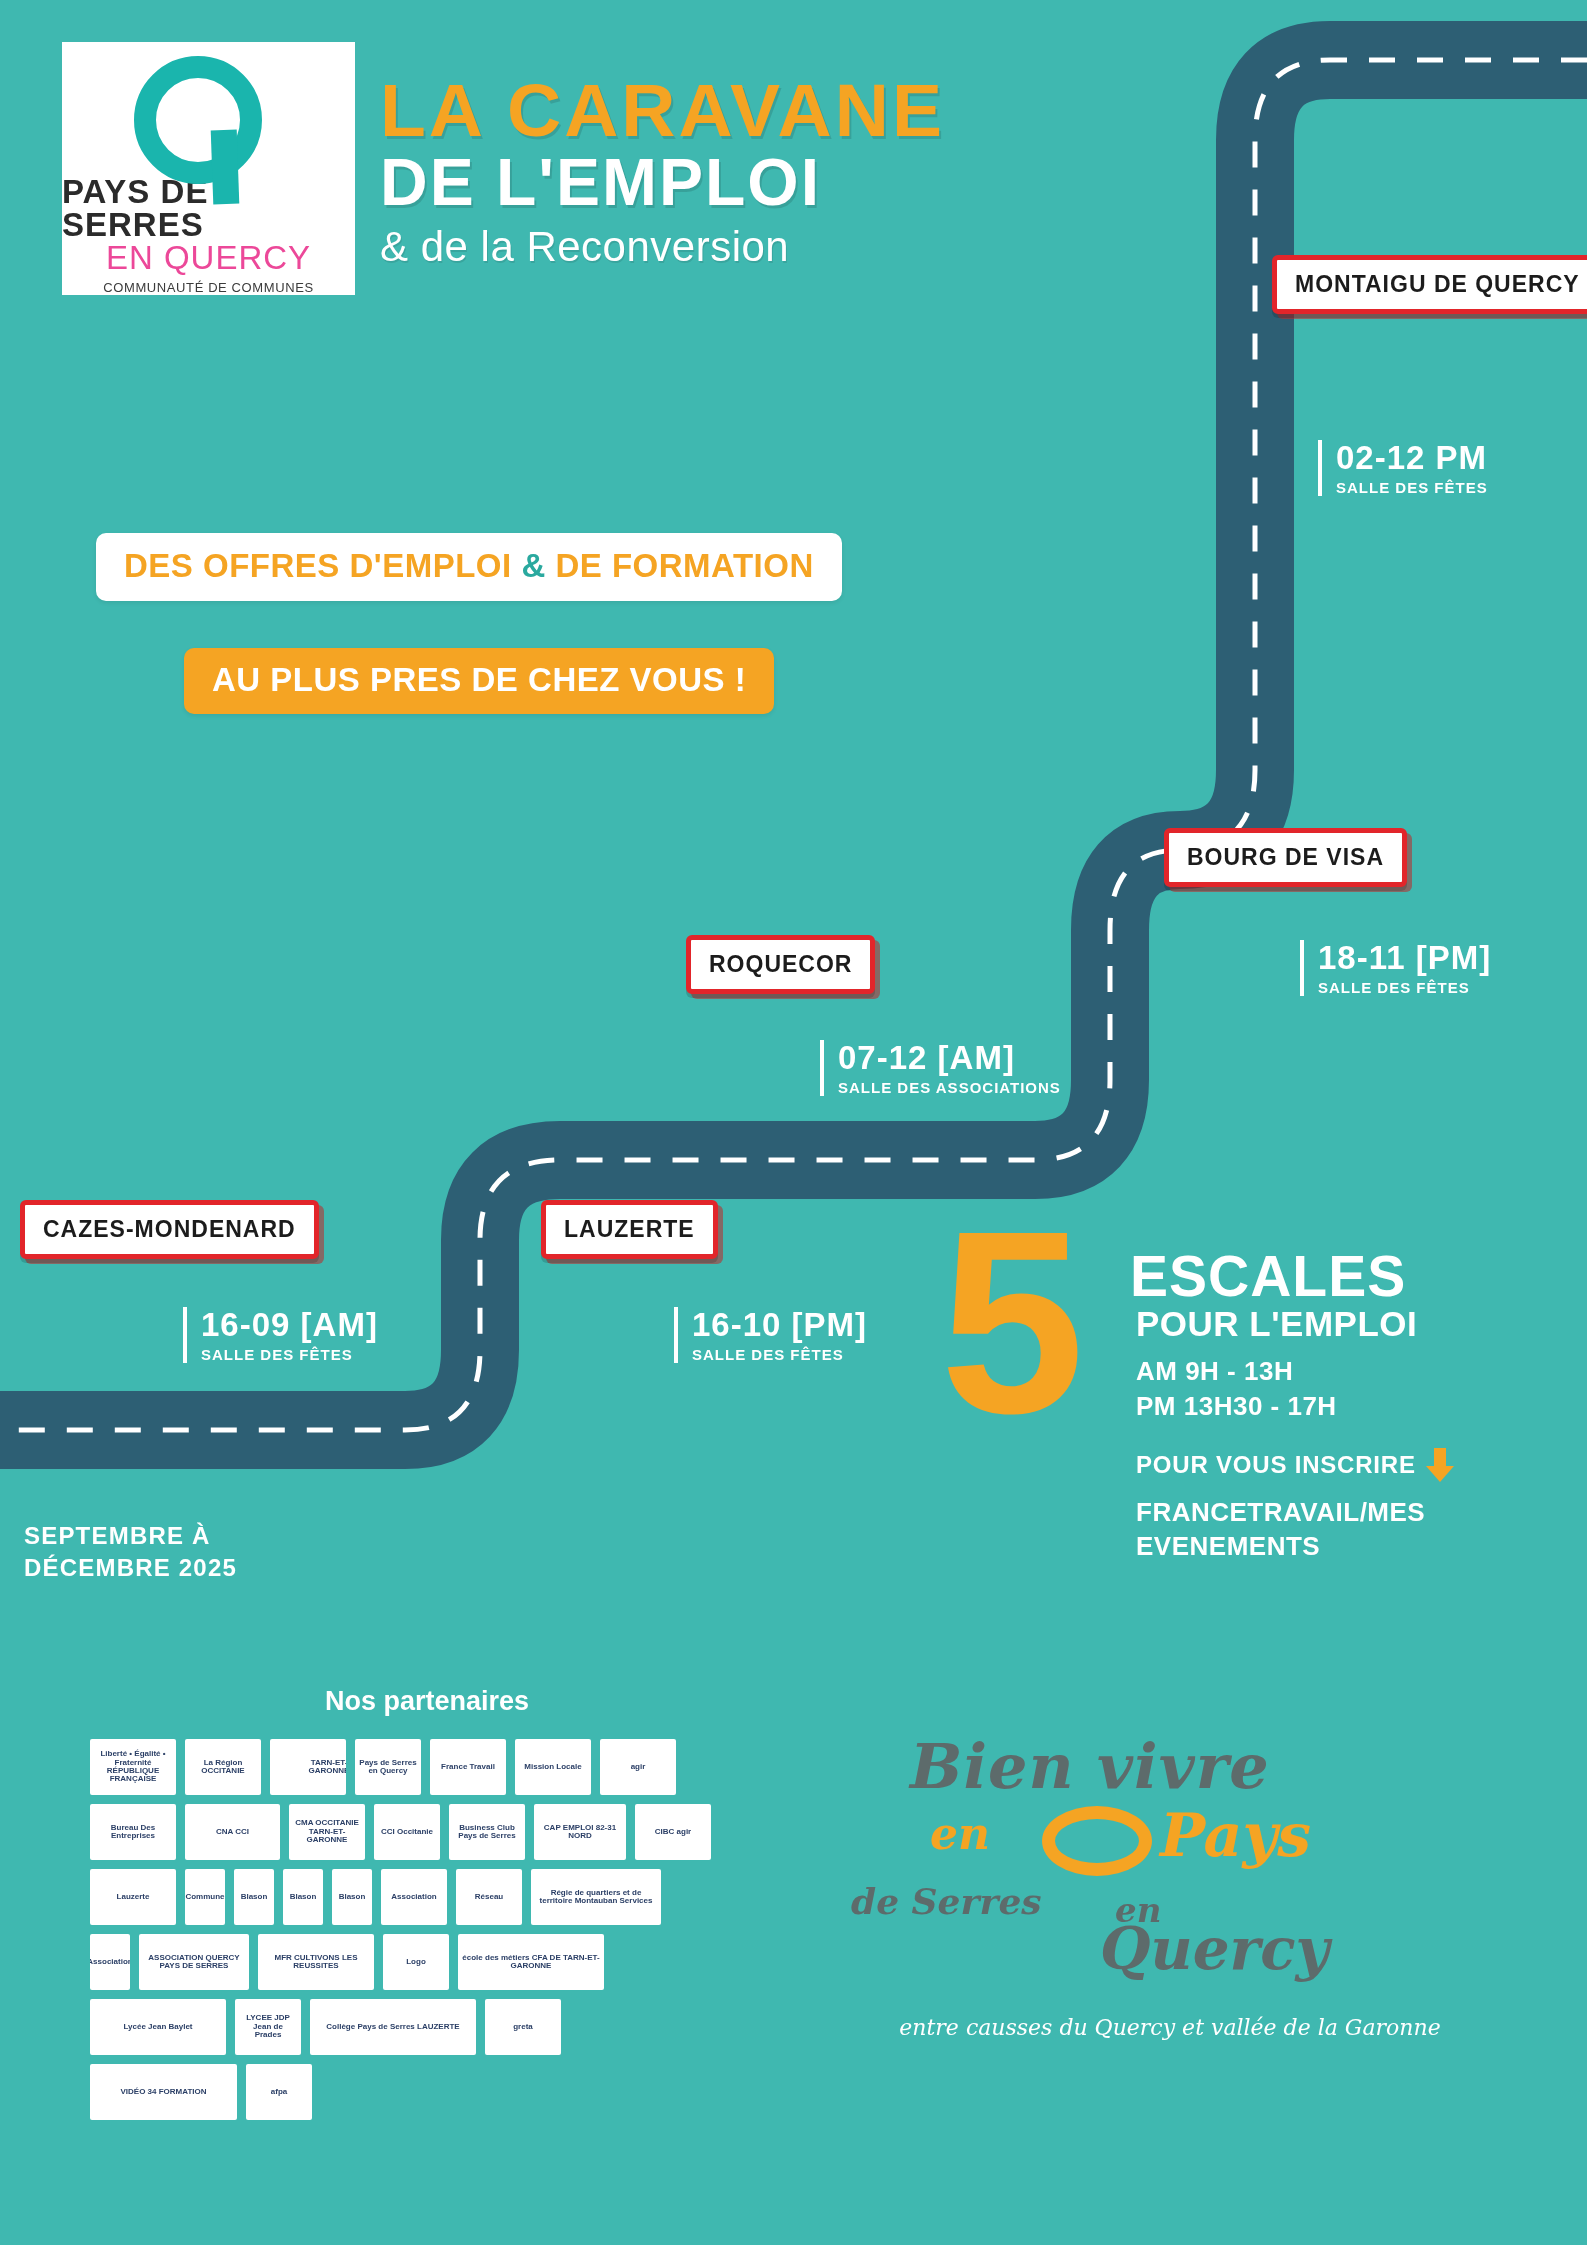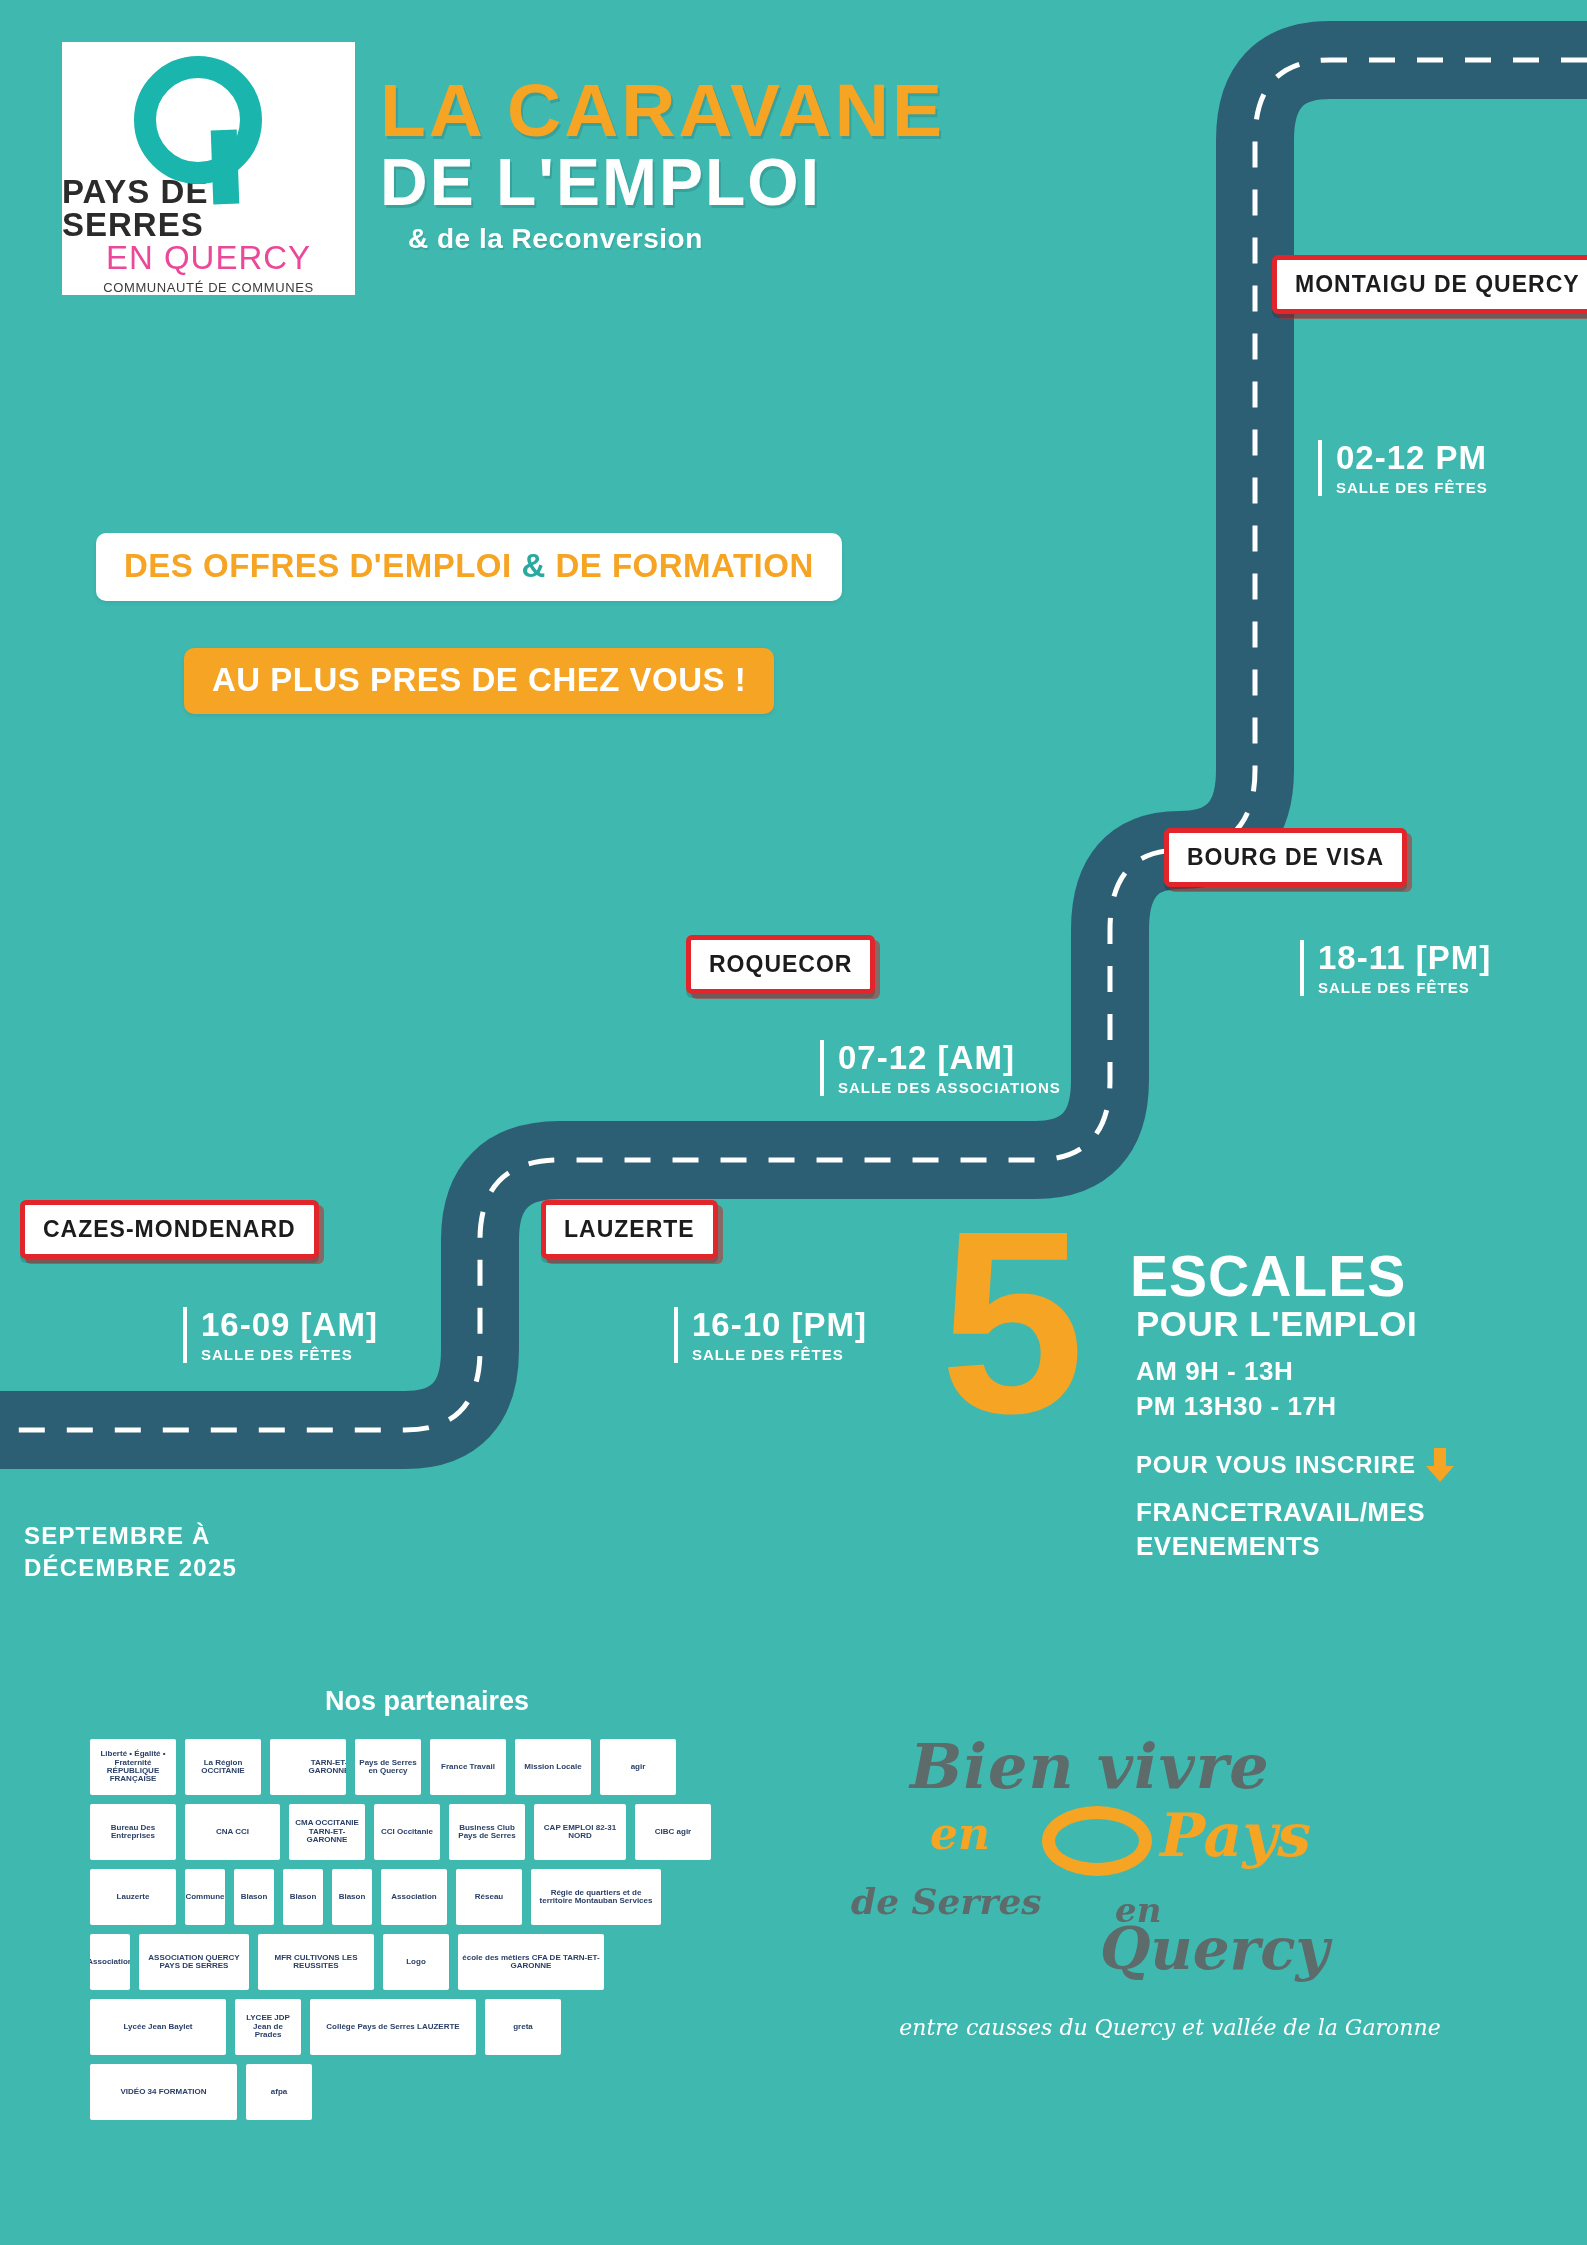--- a/index.html
+++ b/index.html
@@ -98,28 +98,27 @@
   .title-2 {
     font-size: 66px;
     font-weight: bold;
     color: #ffffff;
     letter-spacing: 2px;
     line-height: 1.05;
     text-shadow: 2px 3px 0 rgba(0,0,0,0.12);
     margin-top: 2px;
   }
   .title-3 {
-    font-size: 28px;
-    font-weight: bold;
+    font-size: 42px;
+    font-weight: normal;
     color: #ffffff;
     letter-spacing: 0.5px;
     line-height: 1.1;
     margin-top: 6px;
     text-shadow: 1px 2px 0 rgba(0,0,0,0.10);
-    margin-left: 28px;
   }
 
   
   .banner-white {
     position: absolute;
     left: 96px; top: 533px;
     background: #ffffff;
     border-radius: 10px;
     padding: 14px 28px 16px 28px;
     font-size: 33px;

